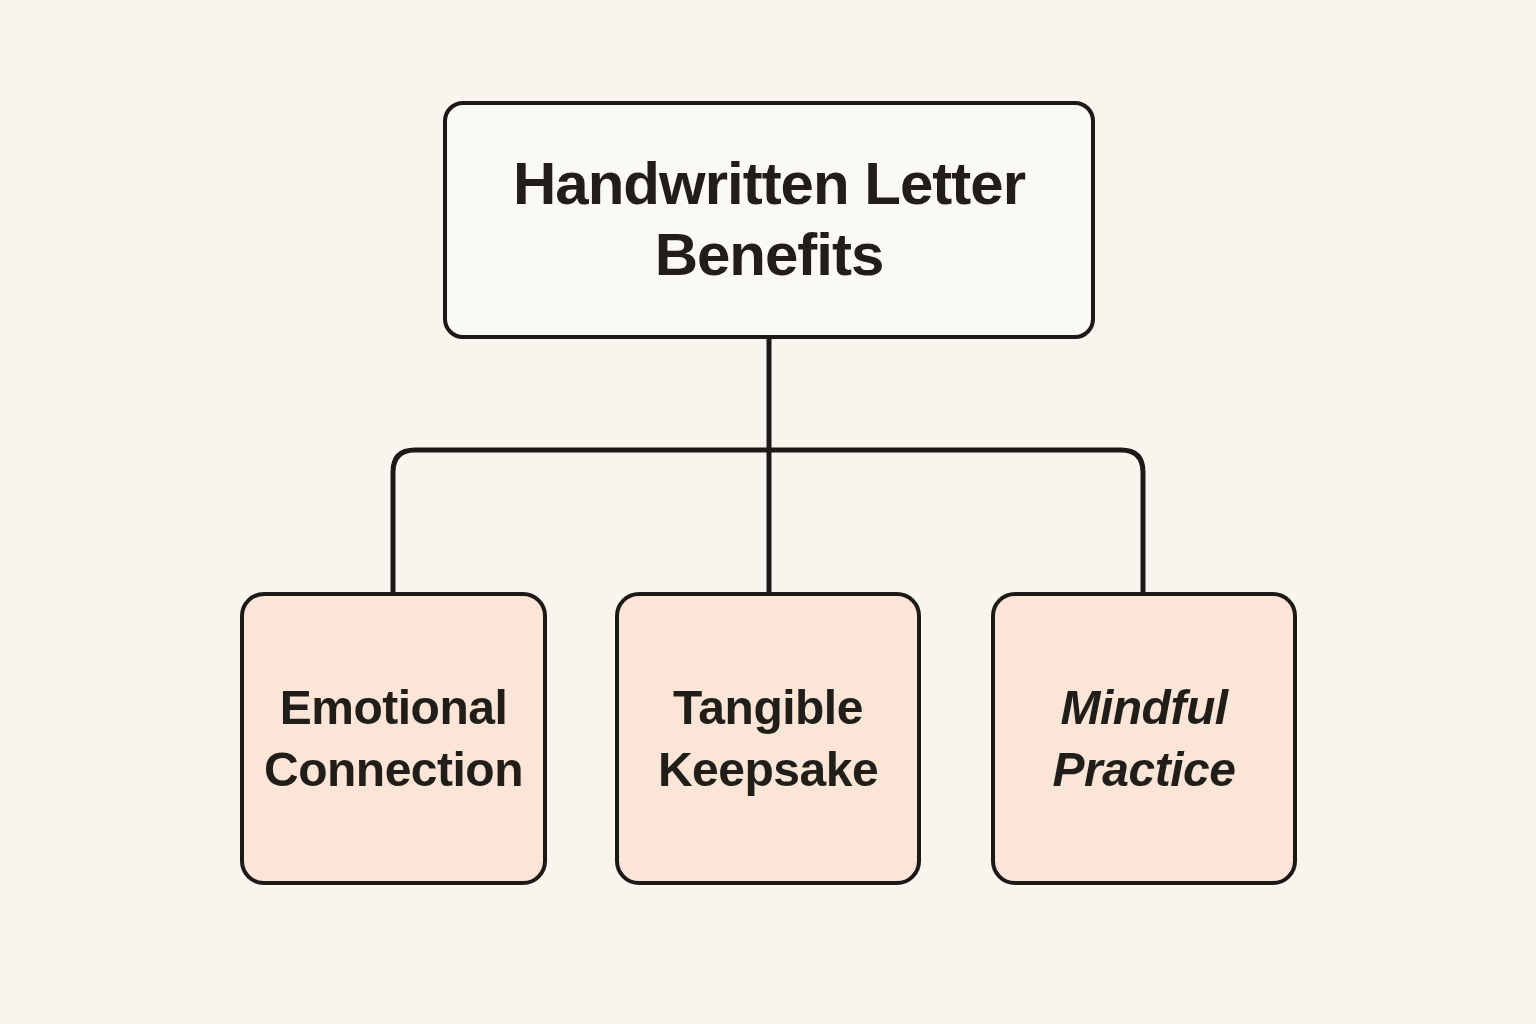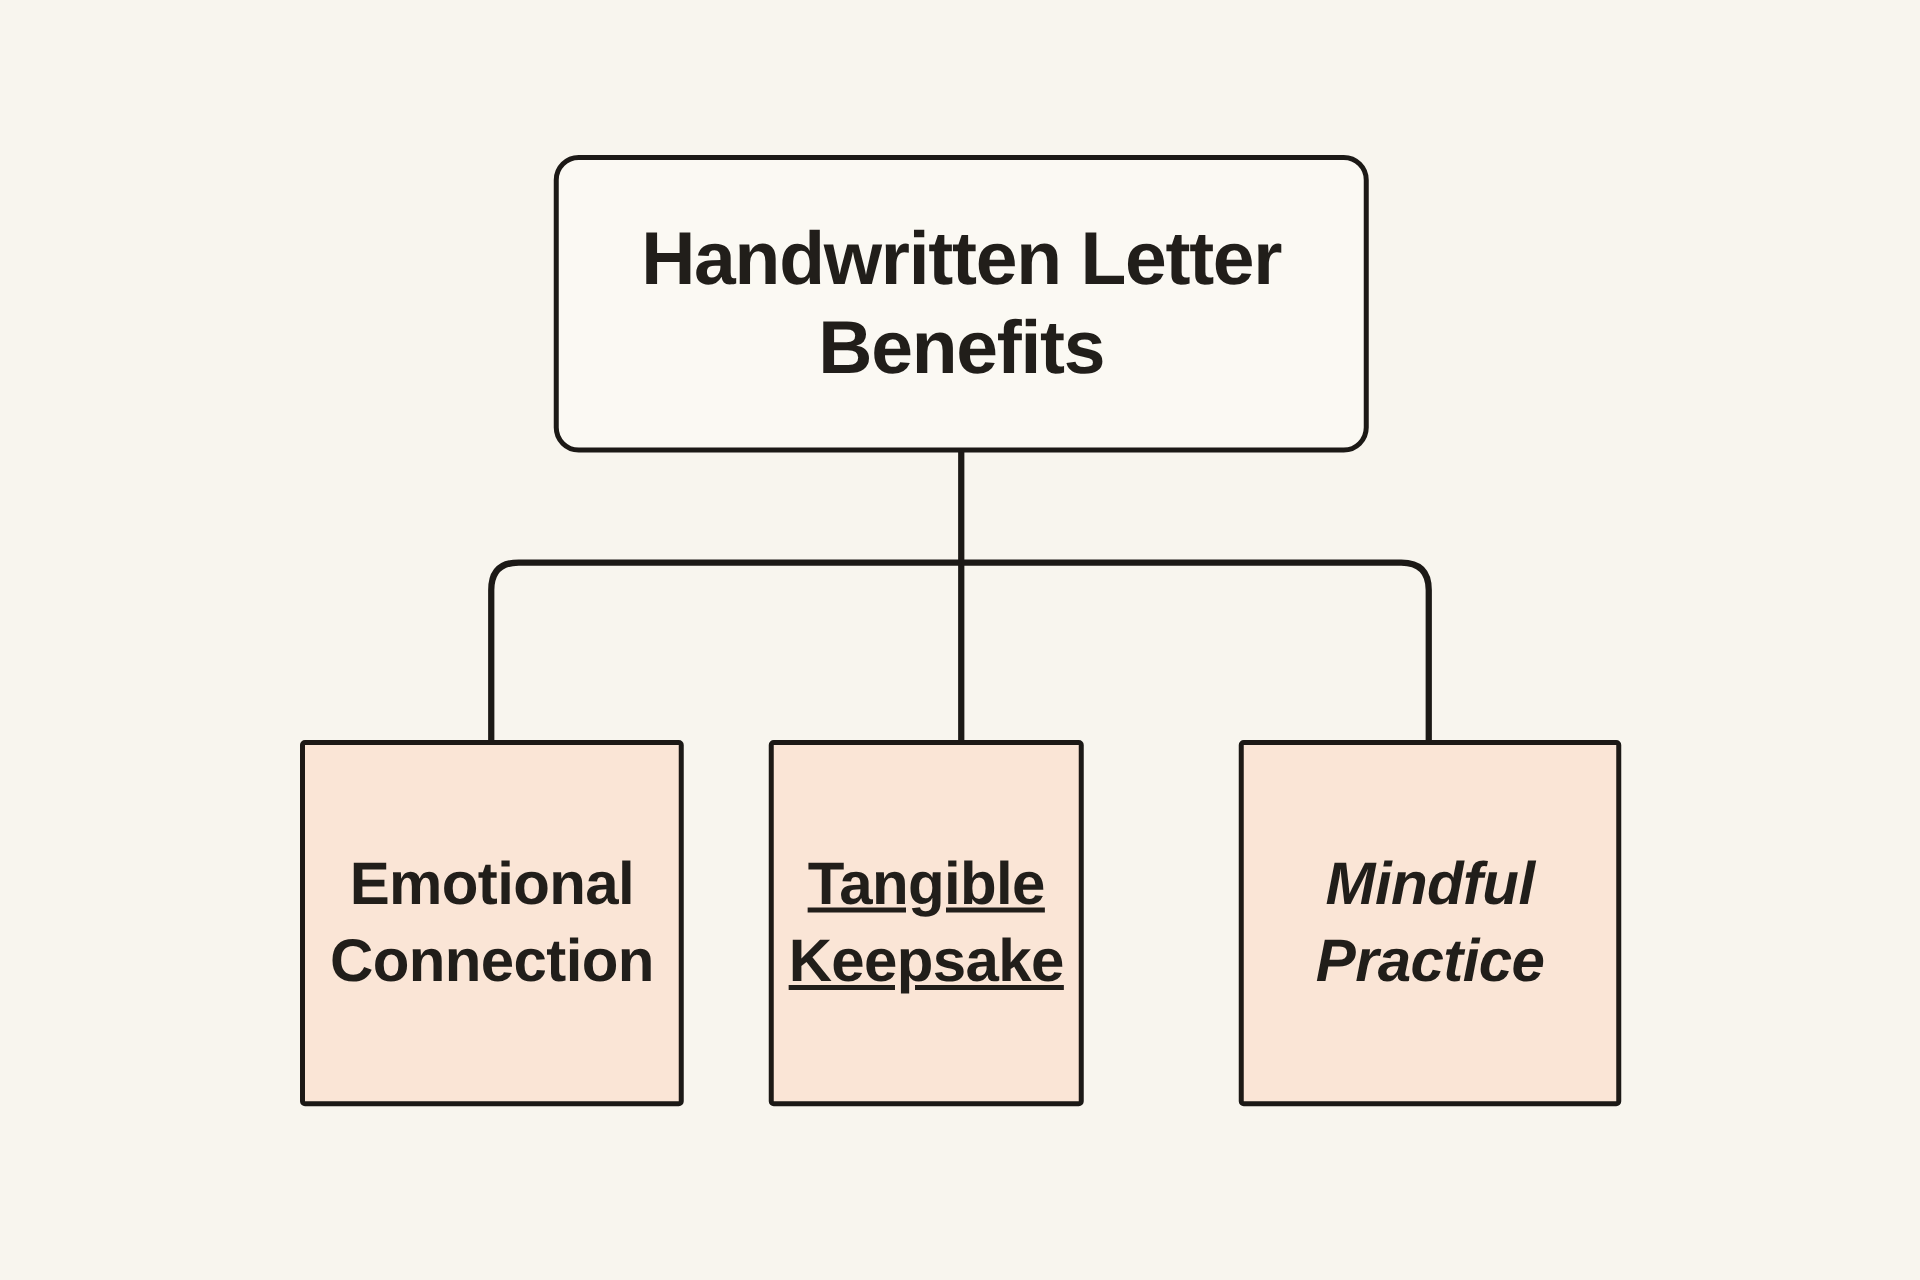--- a/index.html
+++ b/index.html
@@ -44,34 +44,33 @@
   }
   .node-root {
     left: 443px; top: 101px;
     width: 652px; height: 238px;
     background: var(--root-fill);
     border-radius: 20px;
     font-size: 60px;
     line-height: 1.18;
     letter-spacing: -1px;
     padding: 12px 30px;
-    margin-top: 23px;
   }
   .node-child {
     top: 592px;
     height: 293px;
     background: var(--child-fill);
-    border-radius: 4px;
+    border-radius: 24px;
     font-size: 48px;
     line-height: 1.28;
     letter-spacing: -0.5px;
     padding: 0 10px;
   }
   .node-child-0 { left: 240px; width: 307px; }
-  .node-child-1 { left: 615px; width: 252px; text-decoration: underline; }
+  .node-child-1 { left: 615px; width: 306px; }
   .node-child-2 { left: 991px; width: 306px; font-style: italic; }
 </style>
 </head>
 <body>
 
 <div class="canvas">
 
   <svg class="connectors" viewBox="0 0 1536 1024" xmlns="http://www.w3.org/2000/svg">
     <path d="M769 339 L769 592"></path>
     <path d="M393 592 L393 472 Q393 450 415 450 L1121 450 Q1143 450 1143 472 L1143 592"></path>

